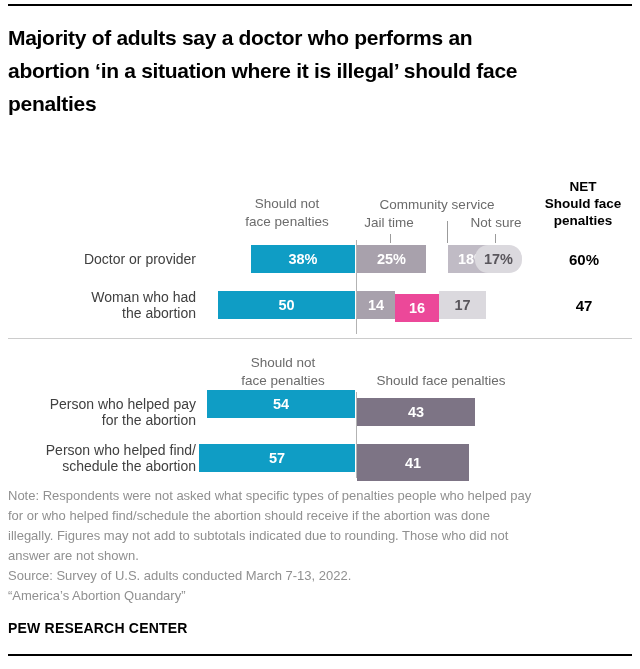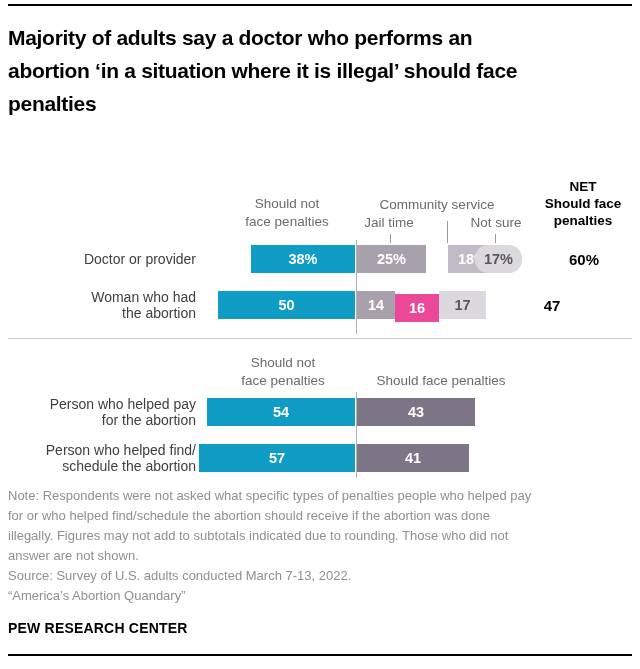--- a/index.html
+++ b/index.html
@@ -69,29 +69,29 @@
       <div class="bar" style="top: 245px; height: 28px; width: 69px; background: rgb(168, 161, 172); left: 357px;">25%</div>
       <div class="bar" style="top: 245px; height: 28px; width: 49px; background: rgb(192, 187, 197); left: 448px;">18%</div>
       <div class="bar" style="top: 245px; height: 28px; width: 47px; background: rgb(219, 217, 222); left: 475px; color: rgb(89, 86, 92); border-radius: 13px;">17%</div>
       <div class="net-value" style="left: 545px; top: 245px; width: 78px; height: 28px;">60%</div>
       <div class="row-label" style="left: 0px; top: 285px; width: 196px; height: 40px;">Woman who had
 the abortion</div>
       <div class="bar" style="top: 291px; height: 28px; width: 137px; background: rgb(15, 157, 197); left: 218px;">50</div>
       <div class="bar" style="top: 291px; height: 28px; width: 38px; background: rgb(168, 161, 172); left: 357px;">14</div>
       <div class="bar" style="top: 294px; height: 28px; width: 44px; background: #ec4899; left: 395px;">16</div>
       <div class="bar" style="top: 291px; height: 28px; width: 47px; background: rgb(219, 217, 222); left: 439px; color: rgb(89, 86, 92);">17</div>
-      <div class="net-value" style="left: 513px; top: 291px; width: 78px; height: 28px; text-align: right;">47</div>
+      <div class="net-value" style="left: 545px; top: 291px; width: 78px; height: 28px; text-align: right;">47</div>
       <div class="row-label" style="left: 0px; top: 392px; width: 196px; height: 40px;">Person who helped pay
 for the abortion</div>
-      <div class="bar" style="top: 398px; height: 28px; width: 148px; background: rgb(15, 157, 197); left: 207px;">54</div>
+      <div class="bar" style="top: 390px; height: 28px; width: 148px; background: rgb(15, 157, 197); left: 207px;">54</div>
       <div class="bar" style="top: 398px; height: 28px; width: 118px; background: rgb(125, 116, 133); left: 357px;">43</div>
       <div class="row-label" style="left: 0px; top: 438px; width: 196px; height: 40px;">Person who helped find/
 schedule the abortion</div>
       <div class="bar" style="top: 444px; height: 28px; width: 156px; background: rgb(15, 157, 197); left: 199px;">57</div>
-      <div class="bar" style="top: 444px; height: 28px; width: 112px; background: rgb(125, 116, 133); left: 357px;">41</div>
+      <div class="bar" style="top: 444px; height: 37px; width: 112px; background: rgb(125, 116, 133); left: 357px;">41</div>
     </div>
 
   <div class="notes">
     <div>Note: Respondents were not asked what specific types of penalties people who helped pay
 for or who helped find/schedule the abortion should receive if the abortion was done
 illegally. Figures may not add to subtotals indicated due to rounding. Those who did not
 answer are not shown.</div>
     <div>Source: Survey of U.S. adults conducted March 7-13, 2022.</div>
     <div>“America’s Abortion Quandary”</div>
   </div>

